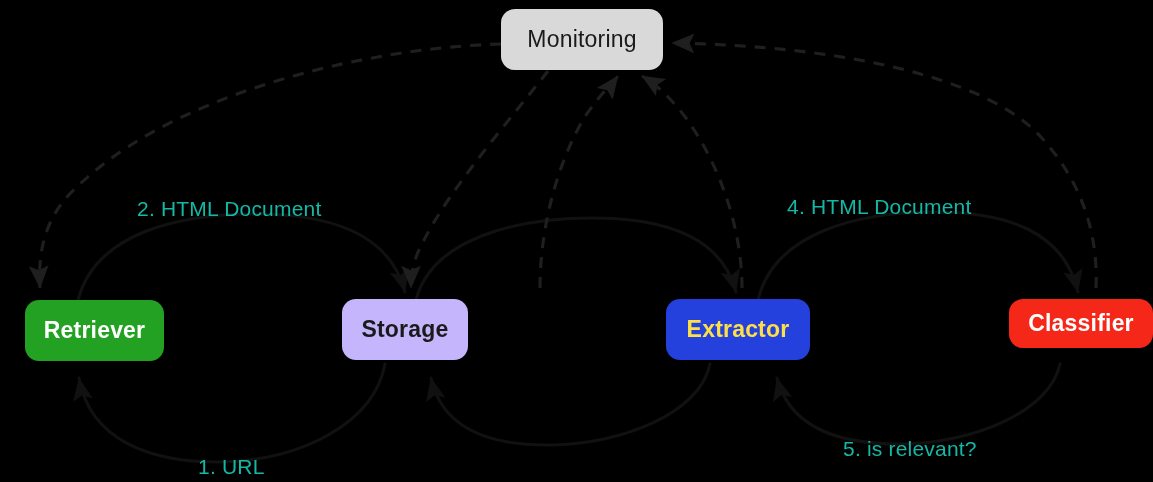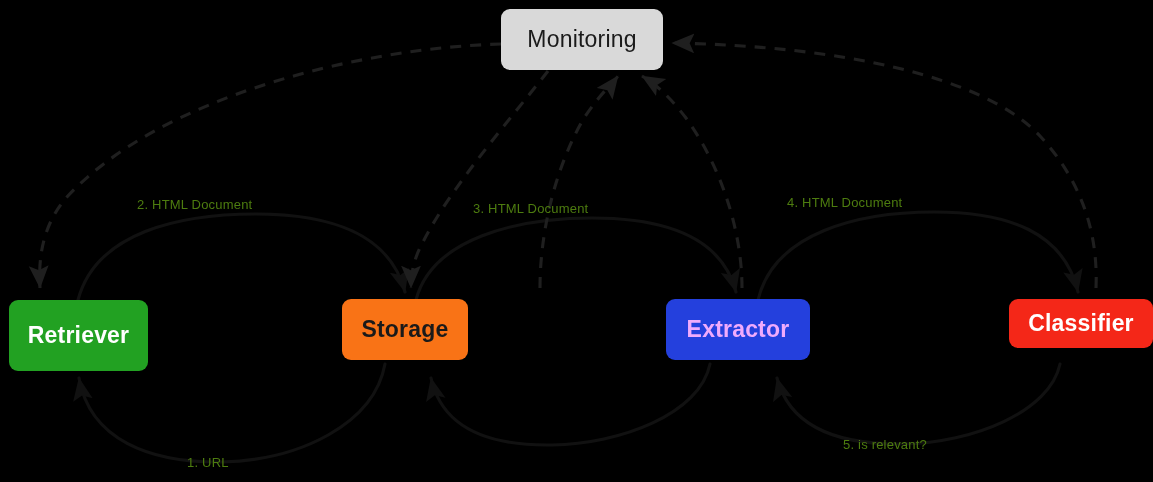--- a/index.html
+++ b/index.html
@@ -20,35 +20,35 @@
     left: 0;
     top: 0;
     width: 1153px;
     height: 482px;
   }
   .node {
     position: absolute;
     display: flex;
     align-items: center;
     justify-content: center;
-    border-radius: 9px;
+    border-radius: 14px;
     font-weight: bold;
     font-size: 23px;
     letter-spacing: 0.2px;
     box-sizing: border-box;
     z-index: 3;
   }
   .node-monitoring {
     font-weight: normal;
     font-size: 23px;
   }
   .edge-label {
     position: absolute;
-    color: #4d7c0f;
-    font-size: 13px;
+    color: #14b8a6;
+    font-size: 21px;
     white-space: nowrap;
     z-index: 2;
     letter-spacing: 0.2px;
   }
 </style>
 </head>
 <body>
 
 <div id="canvas">
 
@@ -83,35 +83,34 @@
     <g fill="none" stroke="#1f1f1f" stroke-width="3.1" stroke-linecap="butt" stroke-dasharray="11 9">
       <path d="M 540 288 C 540 230 556 166 584 118 C 600 94 612 84 618 76" marker-end="url(#arrow-dash)"></path>
       <path d="M 742 288 C 742 232 722 168 686 118 C 666 92 652 82 642 76" marker-end="url(#arrow-dash)"></path>
     </g>
   </svg>
 
   <div class="node node-monitoring" style="left:501px; top:9px; width:162px; height:61px; background:#d9d9d9; color:#1a1a1a;">
     <span>Monitoring</span>
   </div>
 
-  <div class="node" style="left:9px; top:300px; width:139px; height:71px; background:#22a122; color:#ffffff;">
+  <div class="node" style="left:25px; top:300px; width:139px; height:61px; background:#22a122; color:#ffffff;">
     <span>Retriever</span>
   </div>
 
-  <div class="node" style="left:342px; top:299px; width:126px; height:61px; background:#f97316; color:#1a1a1a;">
+  <div class="node" style="left:342px; top:299px; width:126px; height:61px; background:#c4b5fd; color:#1a1a1a;">
     <span>Storage</span>
   </div>
 
-  <div class="node" style="left:666px; top:299px; width:144px; height:61px; background:#2440dd; color:#f0abfc;align-items:center;">
+  <div class="node" style="left:666px; top:299px; width:144px; height:61px; background:#2440dd; color:#fde047;align-items:center;">
     <span>Extractor</span>
   </div>
 
   <div class="node" style="left:1009px; top:299px; width:144px; height:49px; background:#f42718; color:#ffffff;">
     <span>Classifier</span>
   </div>
 
-  <div class="edge-label" style="left:187px; top:455px;">1. URL</div>
+  <div class="edge-label" style="left:198px; top:455px;">1. URL</div>
   <div class="edge-label" style="left:137px; top:197px;">2. HTML Document</div>
-  <div class="edge-label" style="left:473px; top:201px;">3. HTML Document</div>
   <div class="edge-label" style="left:787px; top:195px;">4. HTML Document</div>
   <div class="edge-label" style="left:843px; top:437px;">5. is relevant?</div>
 
 </div>
 
 </body></html>

